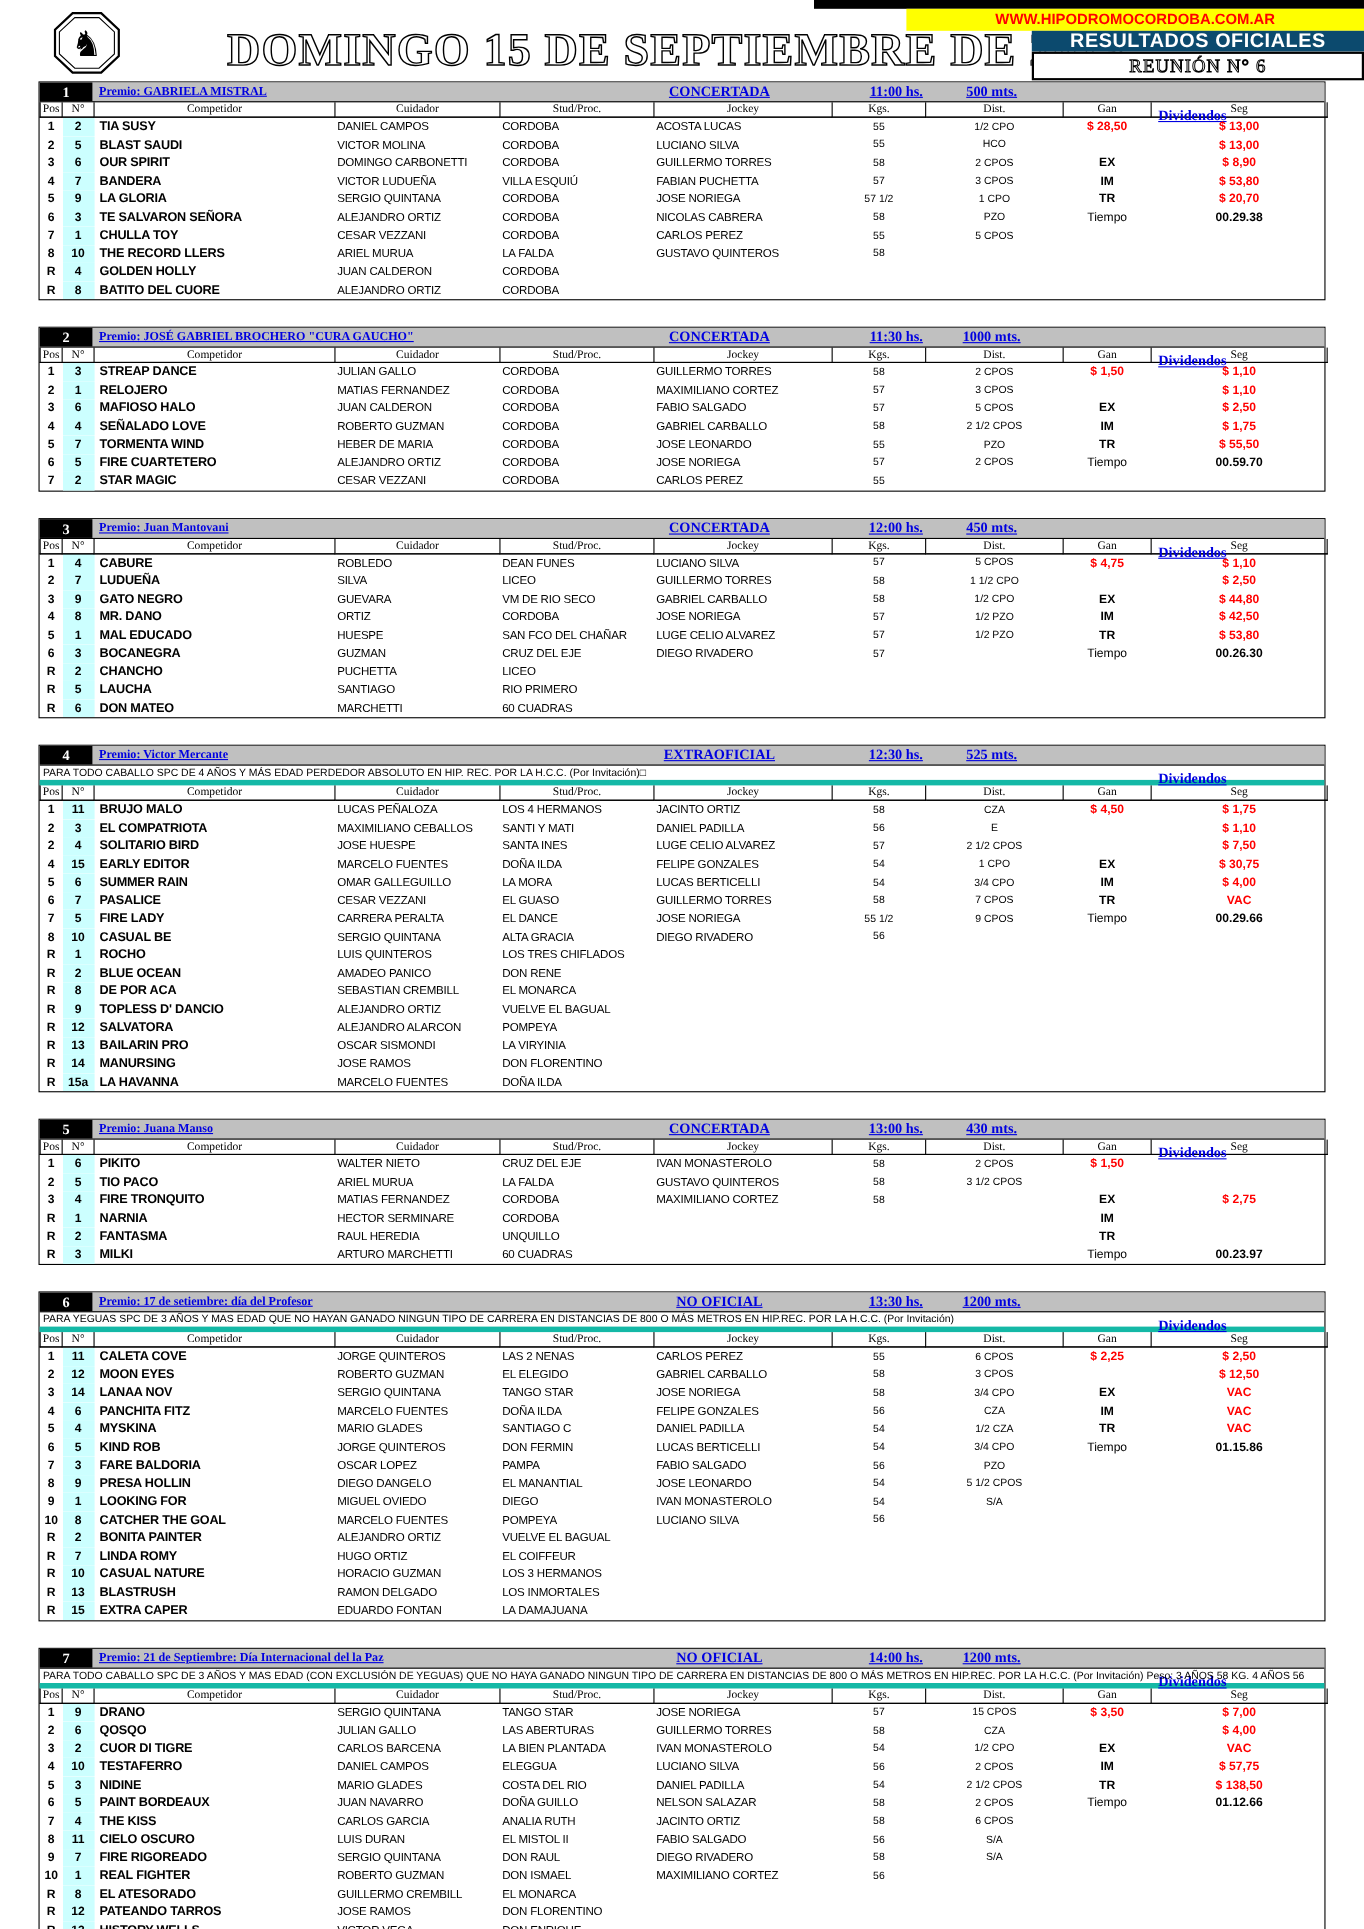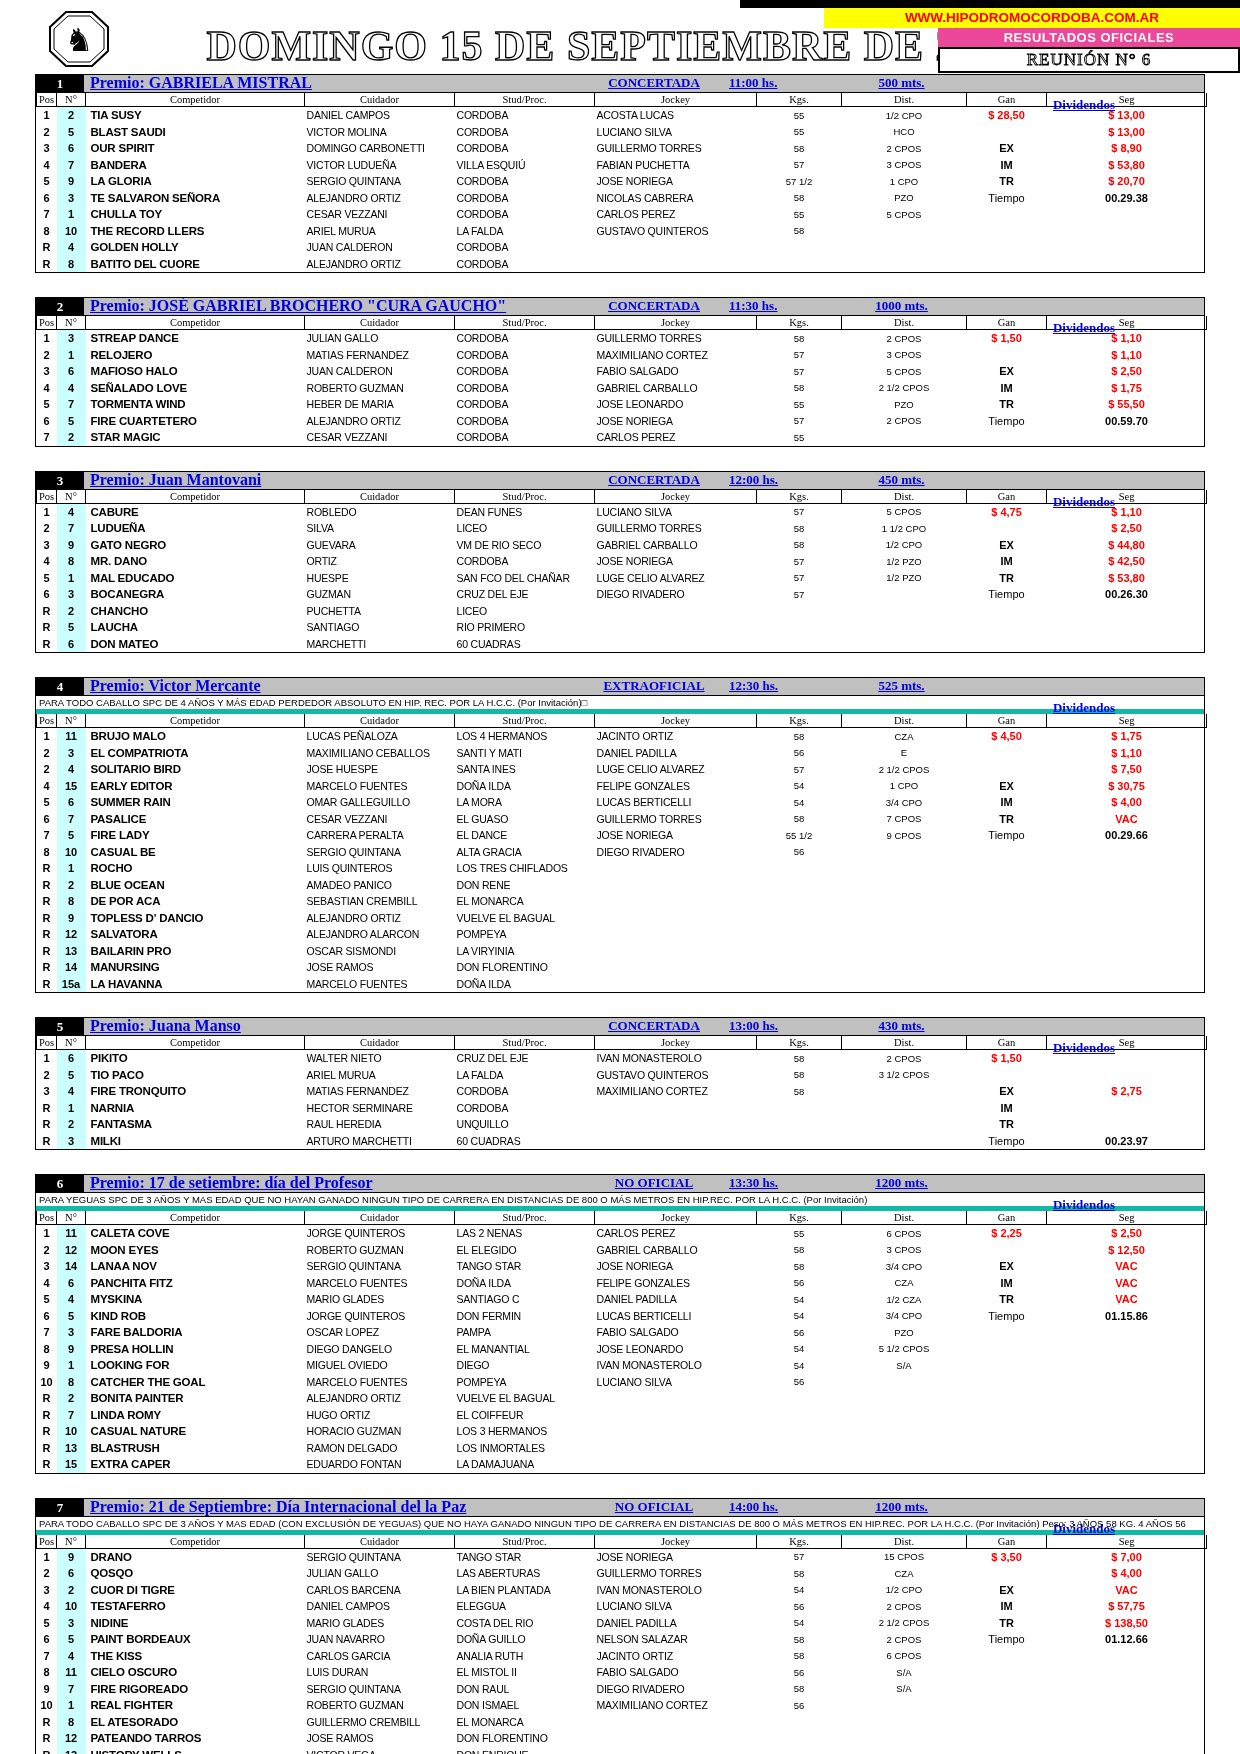--- a/index.html
+++ b/index.html
@@ -10,35 +10,35 @@
   .top{position:relative;height:74px;}
   .logo{position:absolute;left:48px;top:10px;width:62px;height:58px;}
   .phone{position:absolute;left:140px;top:6px;width:660px;text-align:center;
          font-size:15px;font-weight:bold;letter-spacing:.3px;}
   .date{position:absolute;left:130px;top:22px;width:970px;text-align:center;
         font-family:"Liberation Serif",serif;font-size:42px;font-weight:bold;
         color:#fff;-webkit-text-stroke:1.3px #000;letter-spacing:1px;white-space:nowrap;}
   .strip{position:absolute;right:0;top:0;width:500px;height:8px;background:#000;}
   .web{position:absolute;right:0;top:8px;width:416px;height:20px;background:#ffff00;
        color:#ff0000;font-weight:bold;font-size:13.5px;line-height:20px;text-align:center;white-space:nowrap;}
-  .res{position:absolute;right:0;top:28px;width:302px;height:19px;background:#ec4899;color:#fff;
-       font-weight:bold;font-size:13px;line-height:19px;text-align:center;letter-spacing:.5px;}
+  .res{position:absolute;right:0;top:28px;width:302px;height:19px;background:#0c4a6e;color:#fff;
+       font-weight:bold;font-size:18px;line-height:19px;text-align:center;letter-spacing:.5px;}
   .meet{position:absolute;right:0;top:47px;width:298px;height:22px;border:2px solid #000;
         font-family:"Liberation Serif",serif;font-size:17px;line-height:22px;text-align:center;
         color:#fff;-webkit-text-stroke:.9px #000;letter-spacing:1px;background:#fff;}
 
   
   main{display:block;padding:0 35px;}
   .race{border:1.6px solid #000;margin-bottom:24px;}
   .rhead{display:flex;align-items:stretch;background:#c0c0c0;border-bottom:1px solid #000;height:17px;}
   .rnum{width:48px;background:#000;color:#fff;font-family:"Liberation Serif",serif;
         font-weight:bold;font-size:13px;text-align:center;line-height:17px;}
   .rpremio{flex:1;color:#0000e0;font-family:"Liberation Serif",serif;font-weight:bold;
-           font-size:16px;line-height:16px;padding-left:6px;text-decoration:underline;white-space:nowrap;overflow:hidden;}
-  .rtype{width:150px;text-align:center;} .rtime{width:110px;text-align:left;}
+           font-size:11px;line-height:16px;padding-left:6px;text-decoration:underline;white-space:nowrap;overflow:hidden;}
+  .rtype{width:150px;text-align:center;} .rtime{width:110px;text-align:right;}
   .rdist{width:125px;text-align:center;} .rdiv{width:240px;text-align:center;margin-top:22px;}
   .rtype,.rtime,.rdist,.rdiv{color:#0000e0;font-family:"Liberation Serif",serif;font-weight:bold;
            font-size:13px;line-height:16px;text-decoration:underline;white-space:nowrap;}
   .note{font-size:9.5px;line-height:13px;border-bottom:5px solid #14b8a6;padding-left:3px;
         white-space:nowrap;overflow:hidden;font-family:"Liberation Sans",sans-serif;}
   table{border-collapse:collapse;table-layout:fixed;width:100%;}
   th{font-family:"Liberation Serif",serif;font-weight:normal;font-size:10.5px;height:13px;
      border:1px solid #000;border-top:none;padding:0;text-align:center;overflow:hidden;white-space:nowrap;}
   td{height:16.5px;padding:0 2px;font-size:10.5px;white-space:nowrap;overflow:hidden;vertical-align:middle;}
   td.pos{text-align:center;font-weight:bold;font-size:11px;}

